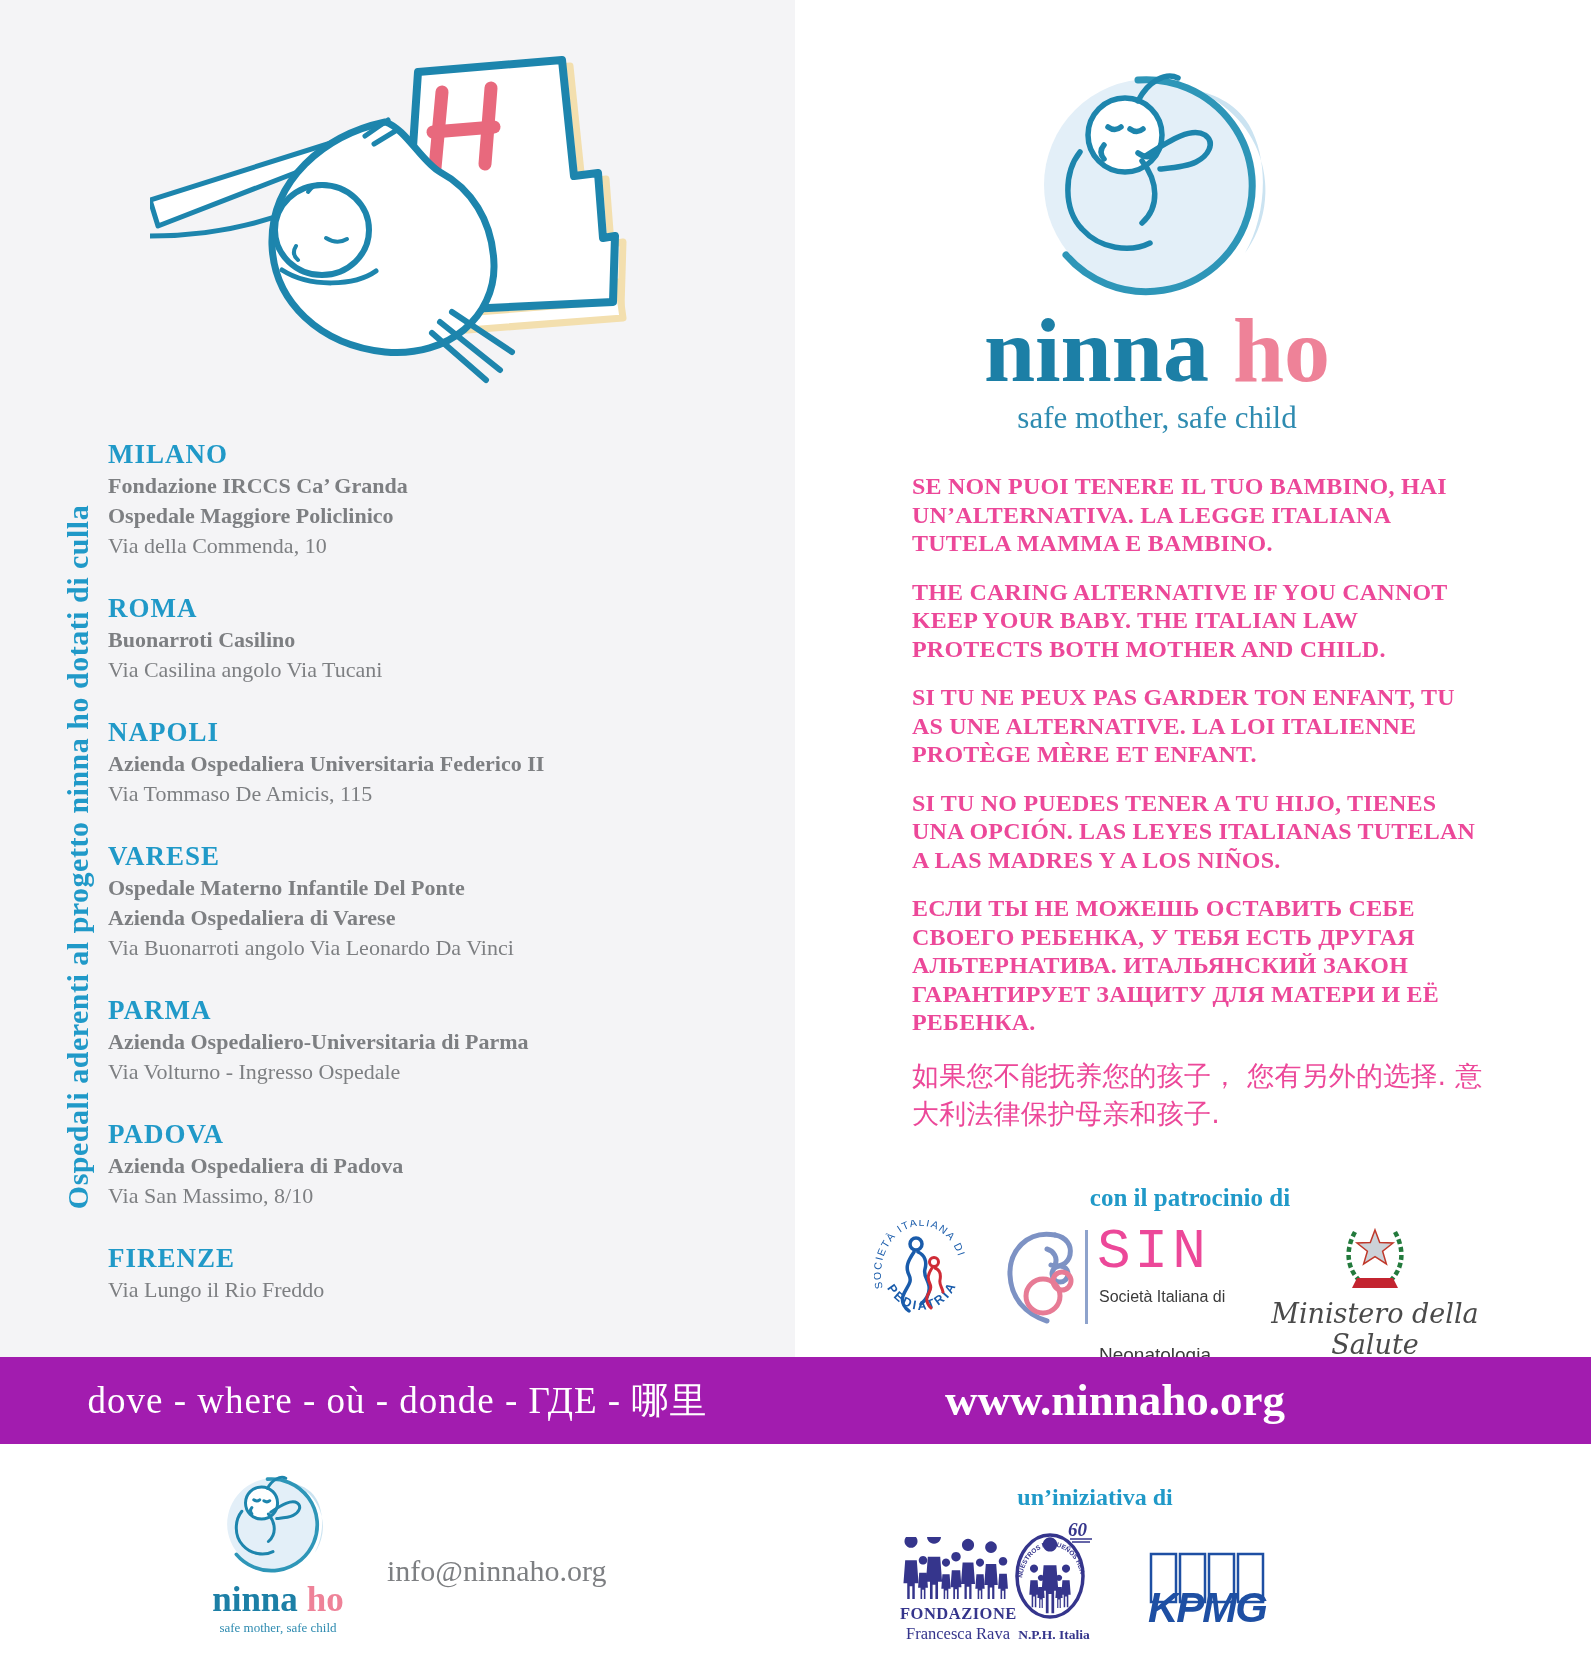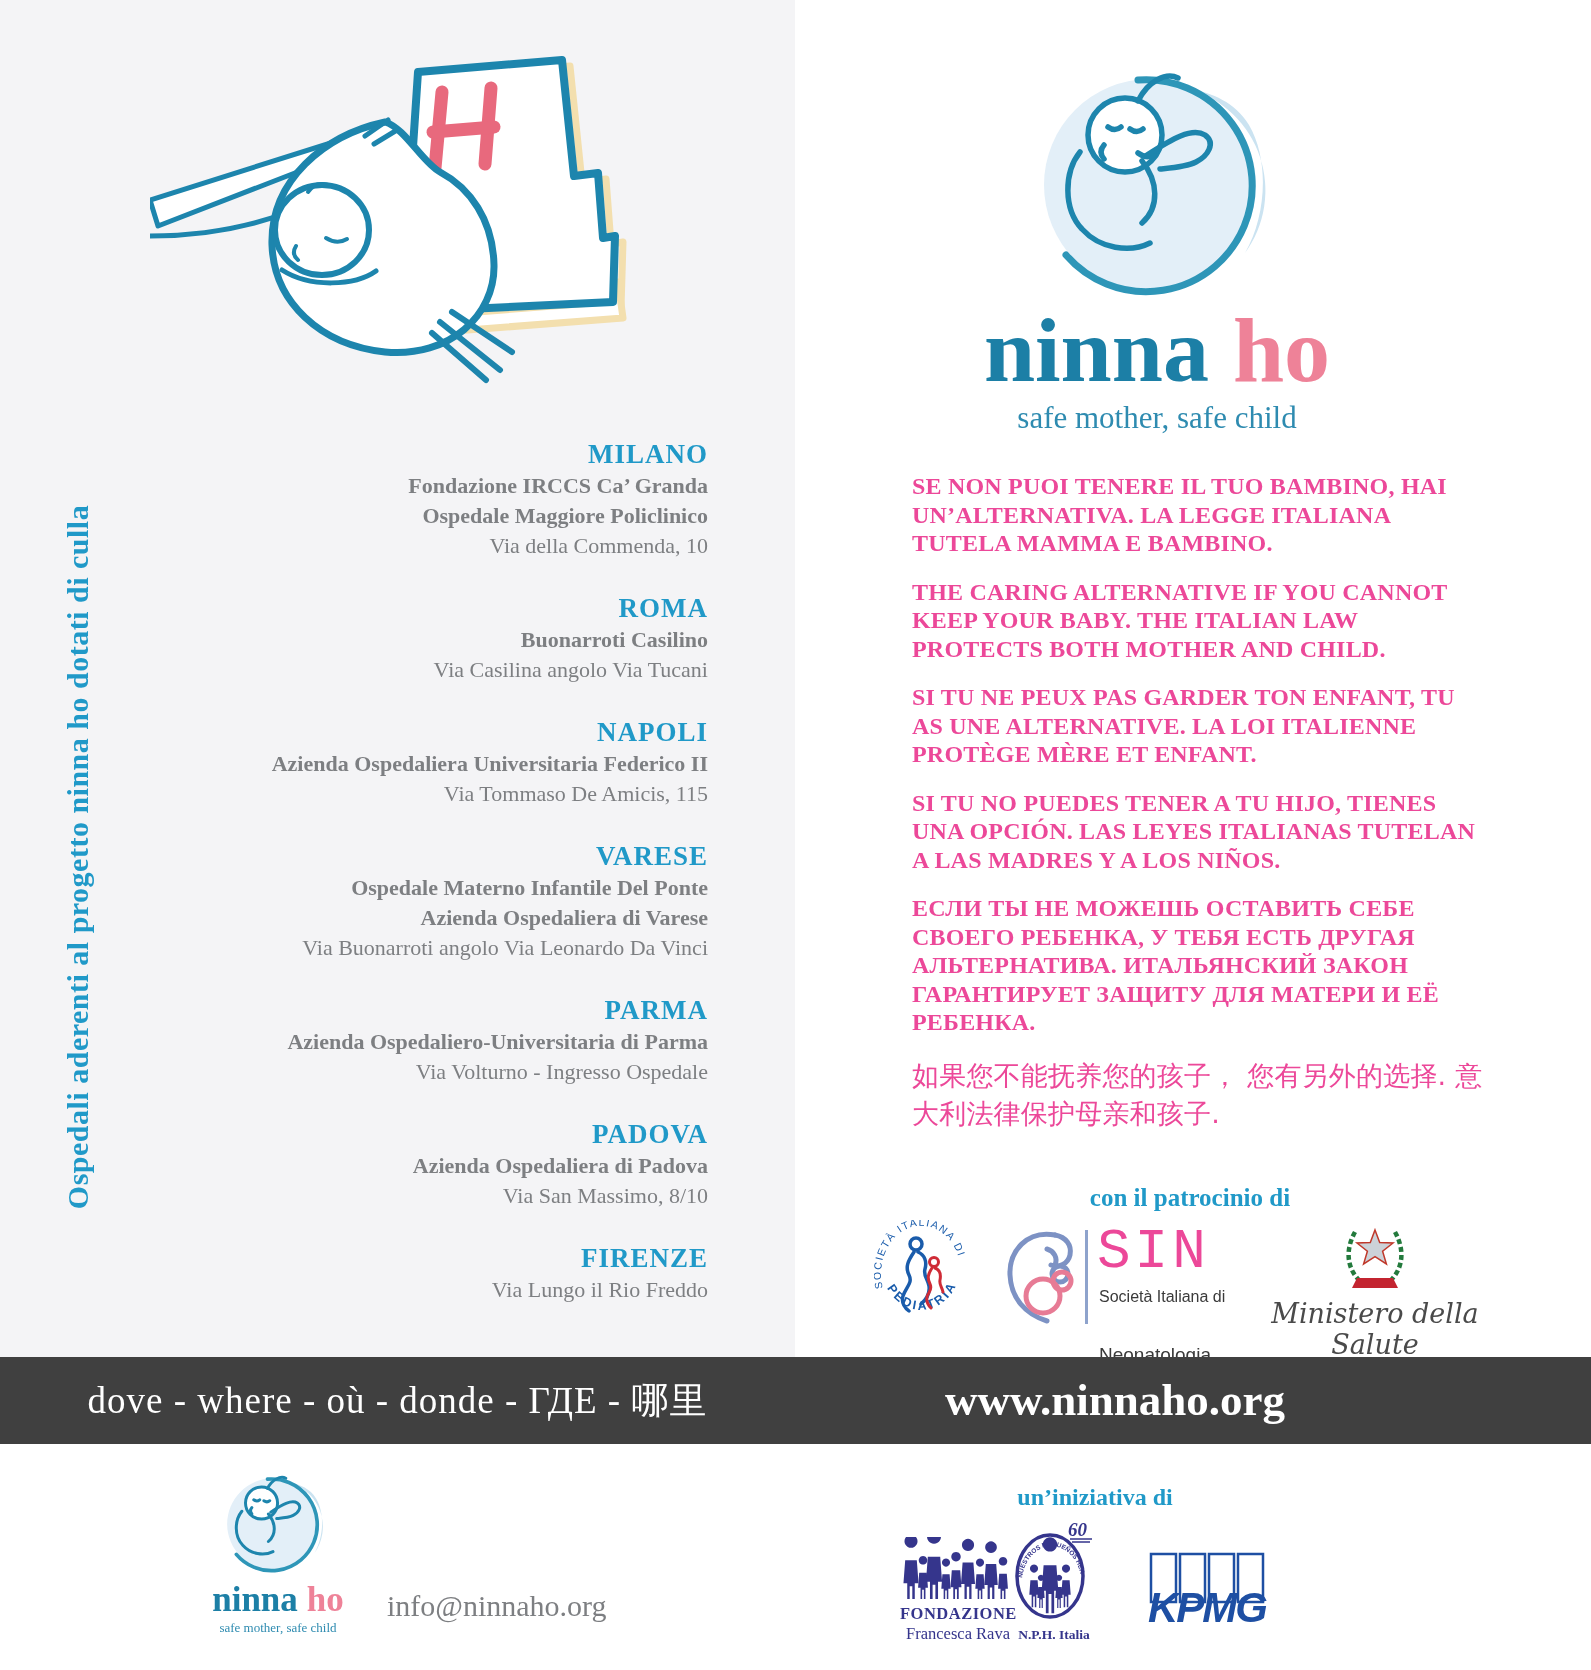--- a/index.html
+++ b/index.html
@@ -5,21 +5,21 @@
   html,body{margin:0;padding:0;}
   body{width:1591px;height:1670px;position:relative;background:#ffffff;
        font-family:"Liberation Serif","DejaVu Serif",serif;overflow:hidden;}
   .abs{position:absolute;}
 
   
   .left-panel{left:0;top:0;width:795px;height:1357px;background:#f4f4f6;}
   .illu{left:150px;top:40px;}
   .vlabel{left:-318px;top:836px;width:800px;height:42px;transform:rotate(-90deg);
           color:#2099c8;font-weight:bold;font-size:30px;text-align:center;letter-spacing:.5px;}
-  .hospital-list{left:108px;top:438px;width:600px;text-align:right;}
+  .hospital-list{left:108px;top:438px;width:600px;text-align:left;}
   .hospital{margin:0 0 31px 0;}
   .city{color:#2099c8;font-size:27px;font-weight:bold;line-height:33px;letter-spacing:1px;}
   .hline{color:#7d7f82;font-size:22px;font-weight:bold;line-height:30px;}
   .haddr{color:#7d7f82;font-size:22px;font-weight:normal;line-height:30px;}
 
   
   .logo-big{left:1020px;top:57px;}
   .brand{left:857px;top:302px;width:600px;text-align:center;font-weight:bold;font-size:92px;line-height:96px;}
   .brand .t{color:#1c7fa6;} .brand .p{color:#ee8298;margin-left:24px;}
   .tagline{left:857px;top:400px;width:600px;text-align:center;color:#2e8bb0;font-size:31px;}
@@ -38,33 +38,33 @@
             font-family:Liberation Mono, monospace;}
   .sin .n1{position:absolute;left:96px;top:60px;color:#3a3a3a;font-size:16px;
            font-family:"Liberation Sans","DejaVu Sans",sans-serif;}
   .sin .n2{position:absolute;left:96px;top:78px;color:#3a3a3a;font-size:19px;
            font-family:"Liberation Sans","DejaVu Sans",sans-serif;margin-top:38px;}
   .ministero{left:1230px;top:1218px;width:290px;text-align:center;}
   .ministero .script{margin-top:2px;color:#4a4a4a;font-size:27px;font-style:italic;
                      font-family:"DejaVu Serif",serif;}
 
   
-  .banner{left:0;top:1357px;width:1591px;height:87px;background:#404040;color:#ffffff;}
+  .banner{left:0;top:1357px;width:1591px;height:87px;background:#a21caf;color:#ffffff;}
   .banner .bl{position:absolute;left:0;top:0;width:795px;height:87px;line-height:87px;
               text-align:center;font-size:37px;letter-spacing:1px;}
   .banner .br{position:absolute;left:795px;top:0;width:640px;height:87px;line-height:87px;
               text-align:center;font-size:45px;font-weight:bold;}
 
   
   .logo-small{left:213px;top:1470px;}
   .brand-small{left:178px;top:1582px;width:200px;text-align:center;font-weight:bold;
                font-size:35px;line-height:36px;}
   .brand-small .t{color:#1c7fa6;} .brand-small .p{color:#ee8298;margin-left:9px;}
   .tagline-small{left:178px;top:1620px;width:200px;text-align:center;color:#2e8bb0;font-size:13px;}
-  .email{left:387px;top:1589px;color:#7d7f82;font-size:30px;}
+  .email{left:387px;top:1554px;color:#7d7f82;font-size:30px;}
   .init-label{left:945px;top:1484px;width:300px;text-align:center;color:#2099c8;
               font-weight:bold;font-size:24px;}
   .rava{left:900px;top:1537px;width:116px;text-align:center;color:#35358c;}
   .rava .l1{font-size:16.5px;font-weight:bold;letter-spacing:.5px;margin-top:1px;}
   .rava .l2{font-size:16.5px;}
   .nph{left:1010px;top:1516px;width:88px;text-align:center;color:#35358c;}
   .nph .lbl{font-size:13.5px;font-weight:bold;margin-top:3px;}
   .kpmg{left:1148px;top:1552px;}
 </style>
 </head>

